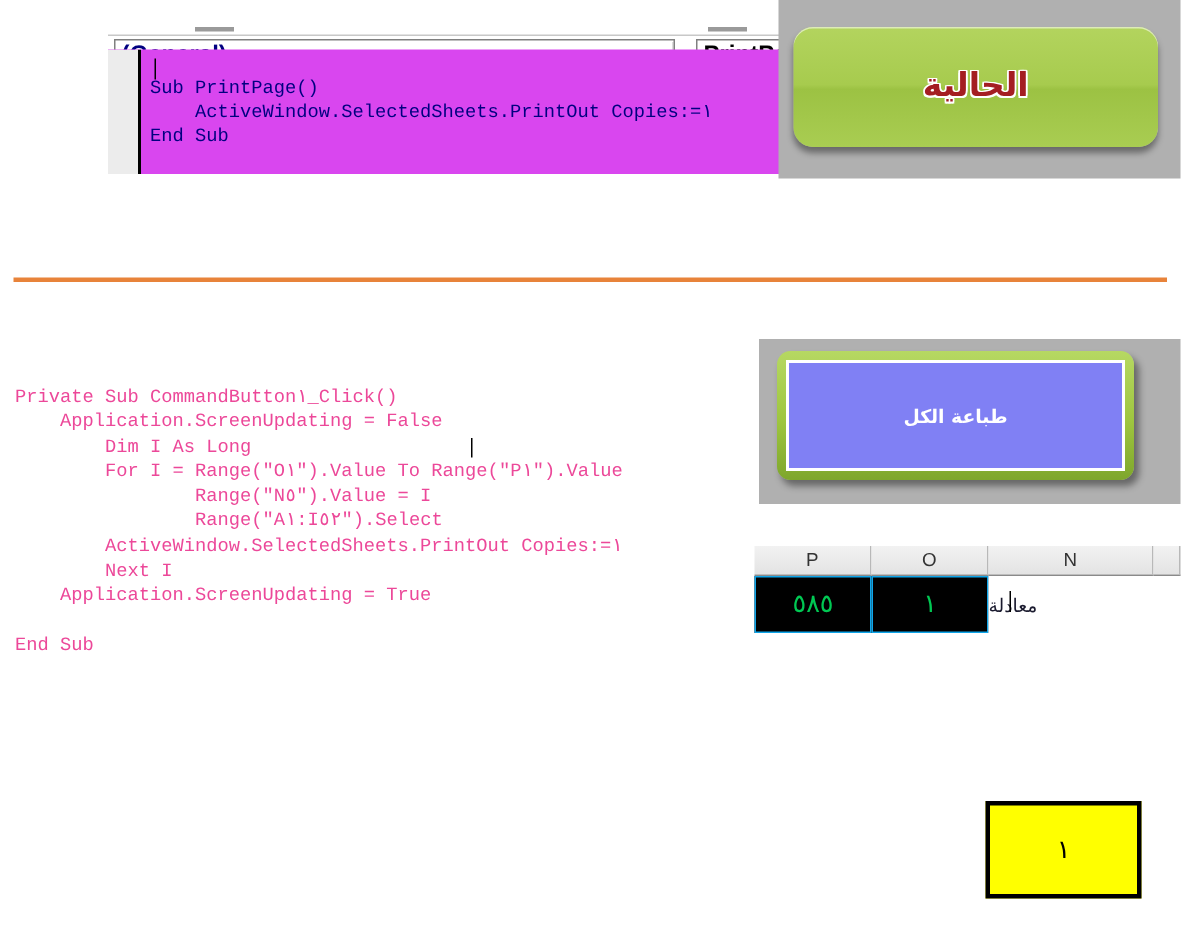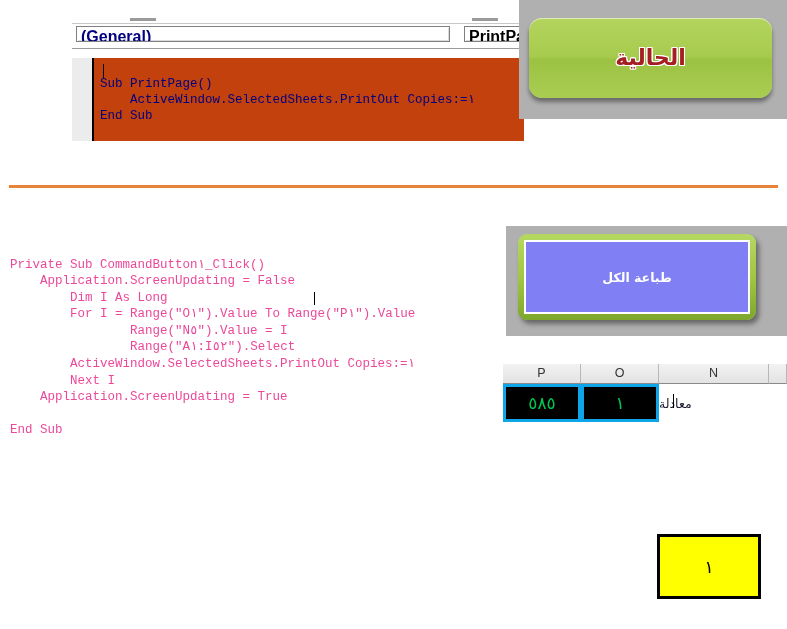--- a/index.html
+++ b/index.html
@@ -85,23 +85,23 @@
     content: "";
     position: absolute;
     left: 3px; top: 6px;
     border-left: 4px solid transparent;
     border-right: 4px solid transparent;
     border-top: 4px solid #000000;
   }
 
   #vbe-codearea {
     position: absolute;
-    left: 0; top: 42px;
+    left: 0; top: 17px;
     width: 452px; height: 83px;
-    background: #c2410c;
+    background: #d946ef;
     overflow: hidden;
   }
   #vbe-gutter {
     position: absolute;
     left: 0; top: 0;
     width: 22px; height: 83px;
     background: #ececec;
     border-right: 2px solid #000000;
     box-sizing: border-box;
   }
@@ -252,21 +252,21 @@
     left: 0;
     height: 38px;
     display: flex;
     flex-direction: row;
   }
   #sheet-row-1 { top: 20px; }
   #sheet-row-2 { top: 58px; }
 
   .cell-black {
     background: #000000;
-    border: 3px solid #0ea5e9;
+    border: 1px solid #0ea5e9;
     box-sizing: border-box;
     display: flex;
     align-items: center;
     justify-content: center;
     font-family: "DejaVu Sans", sans-serif;
     font-size: 17px;
     color: #00c853;
     direction: rtl;
   }
   .cell-black.c-p { width: 78px; }

